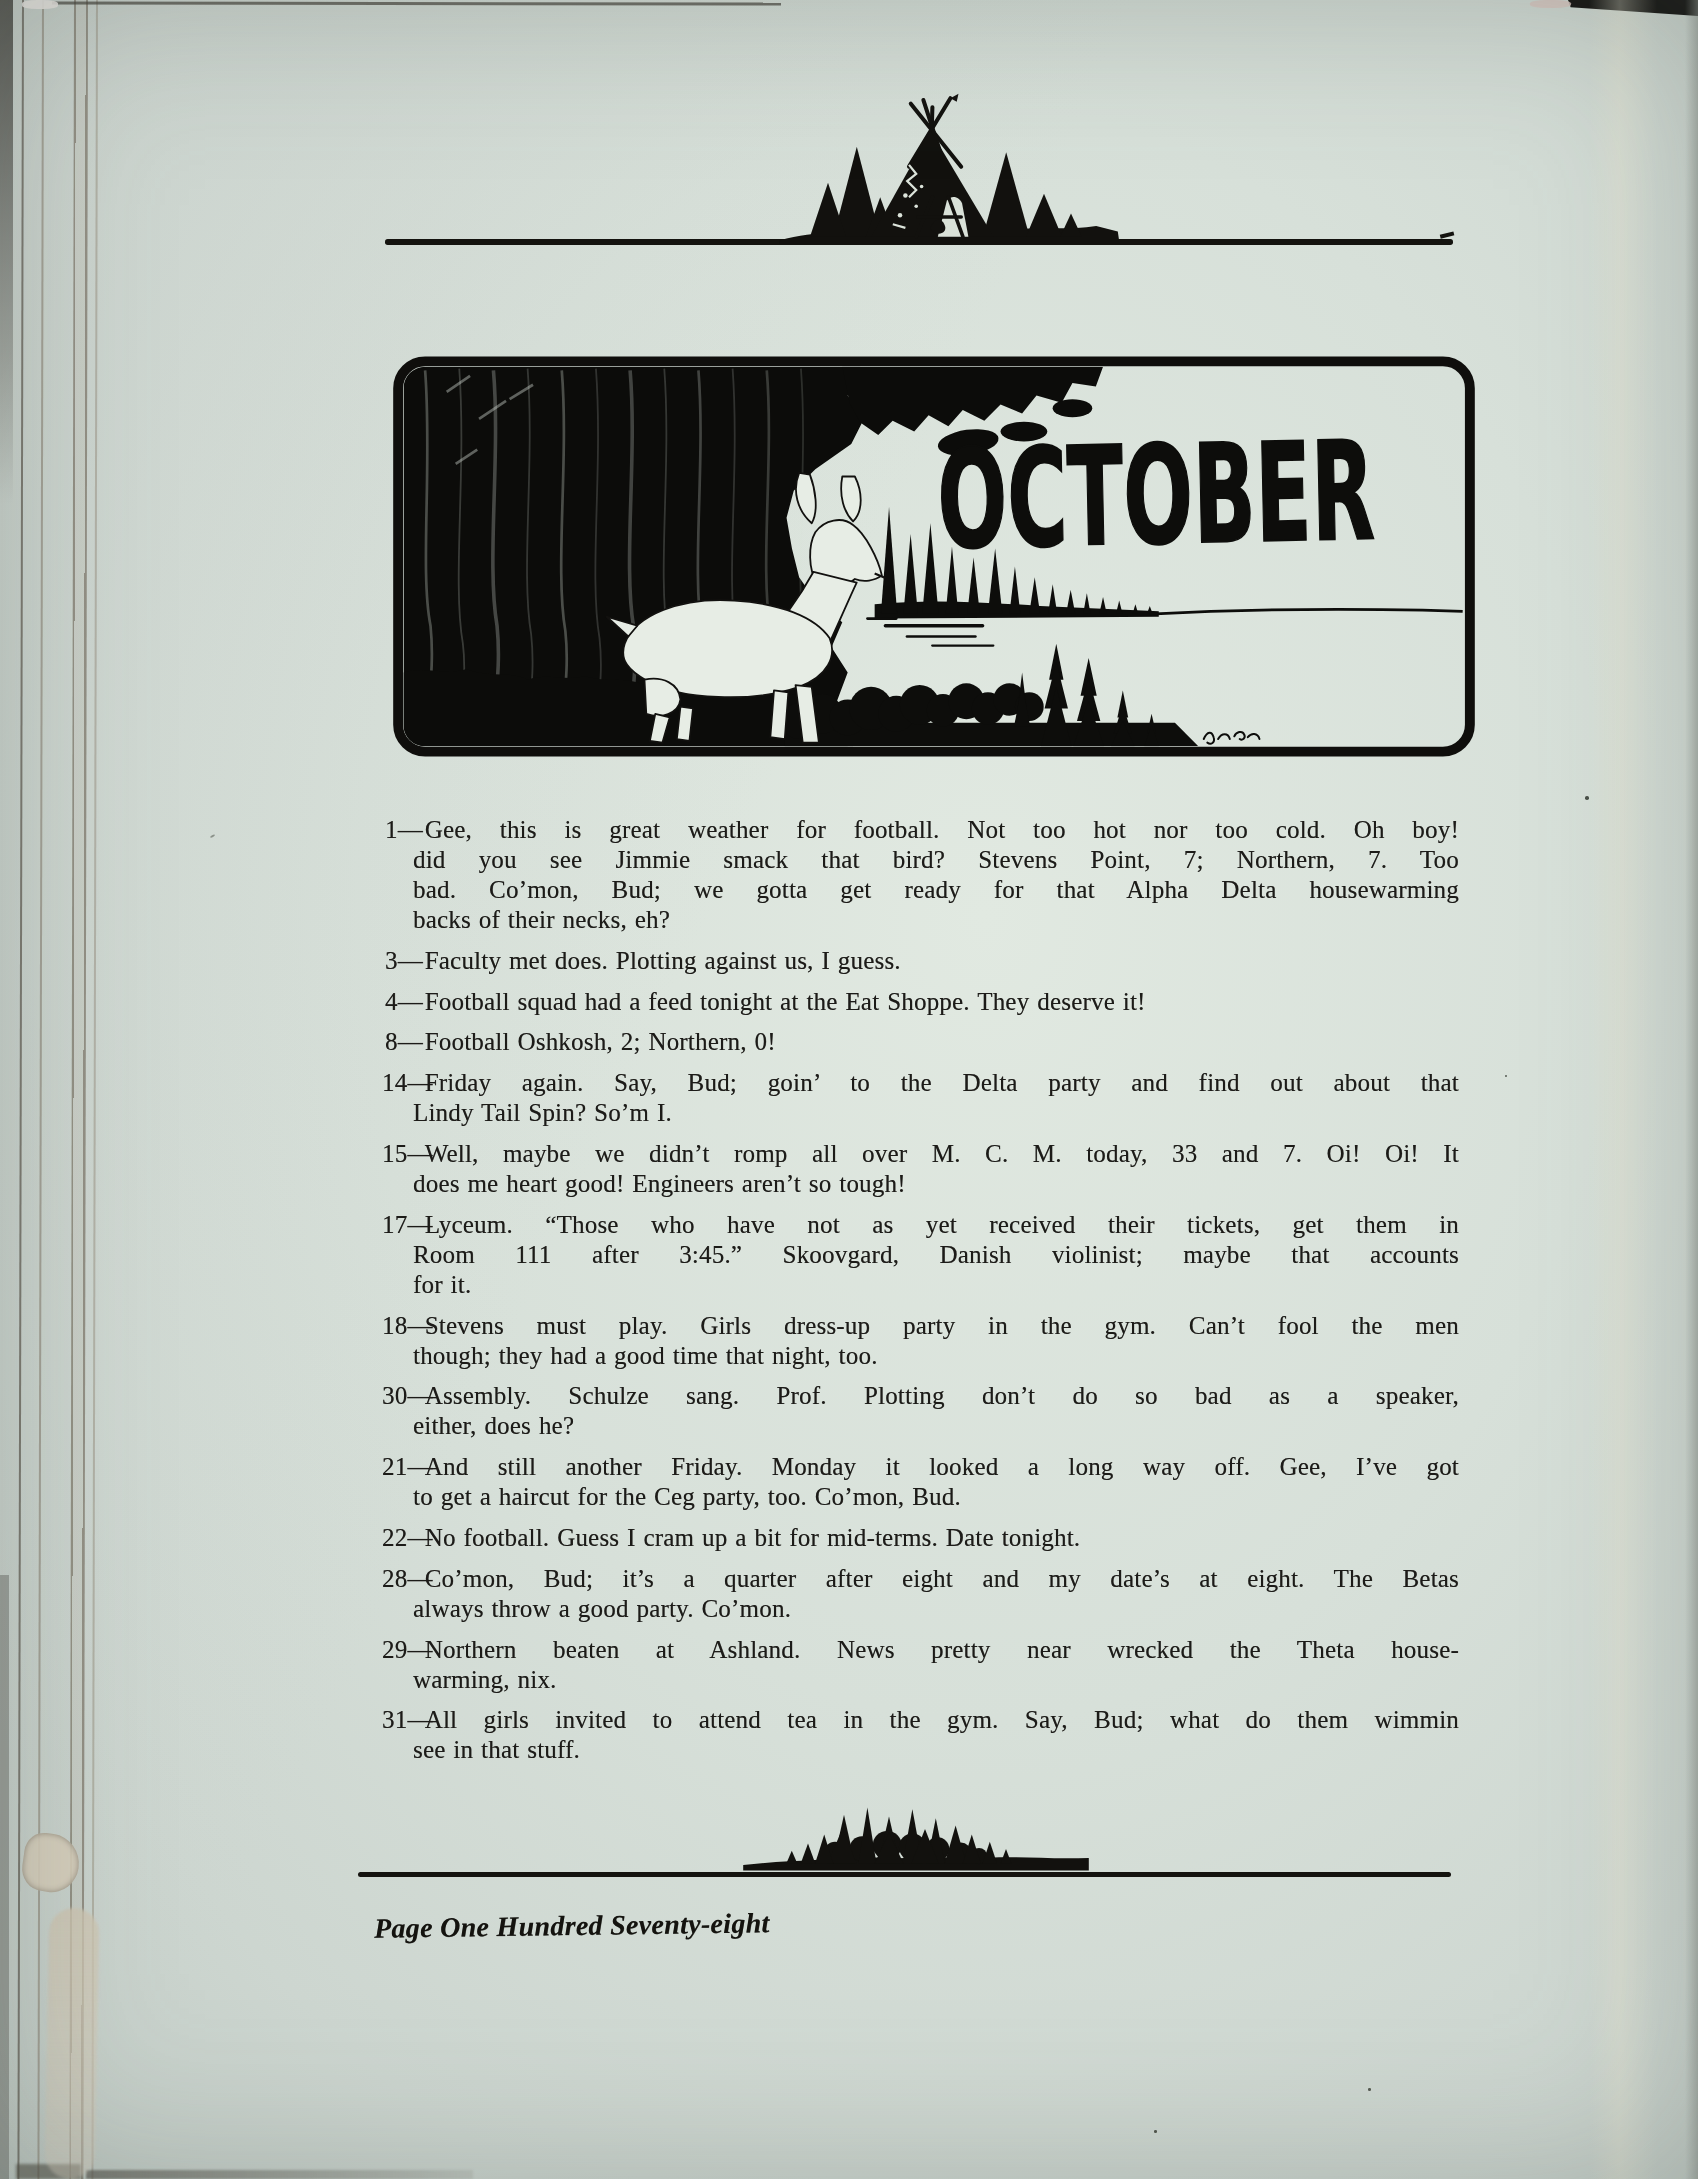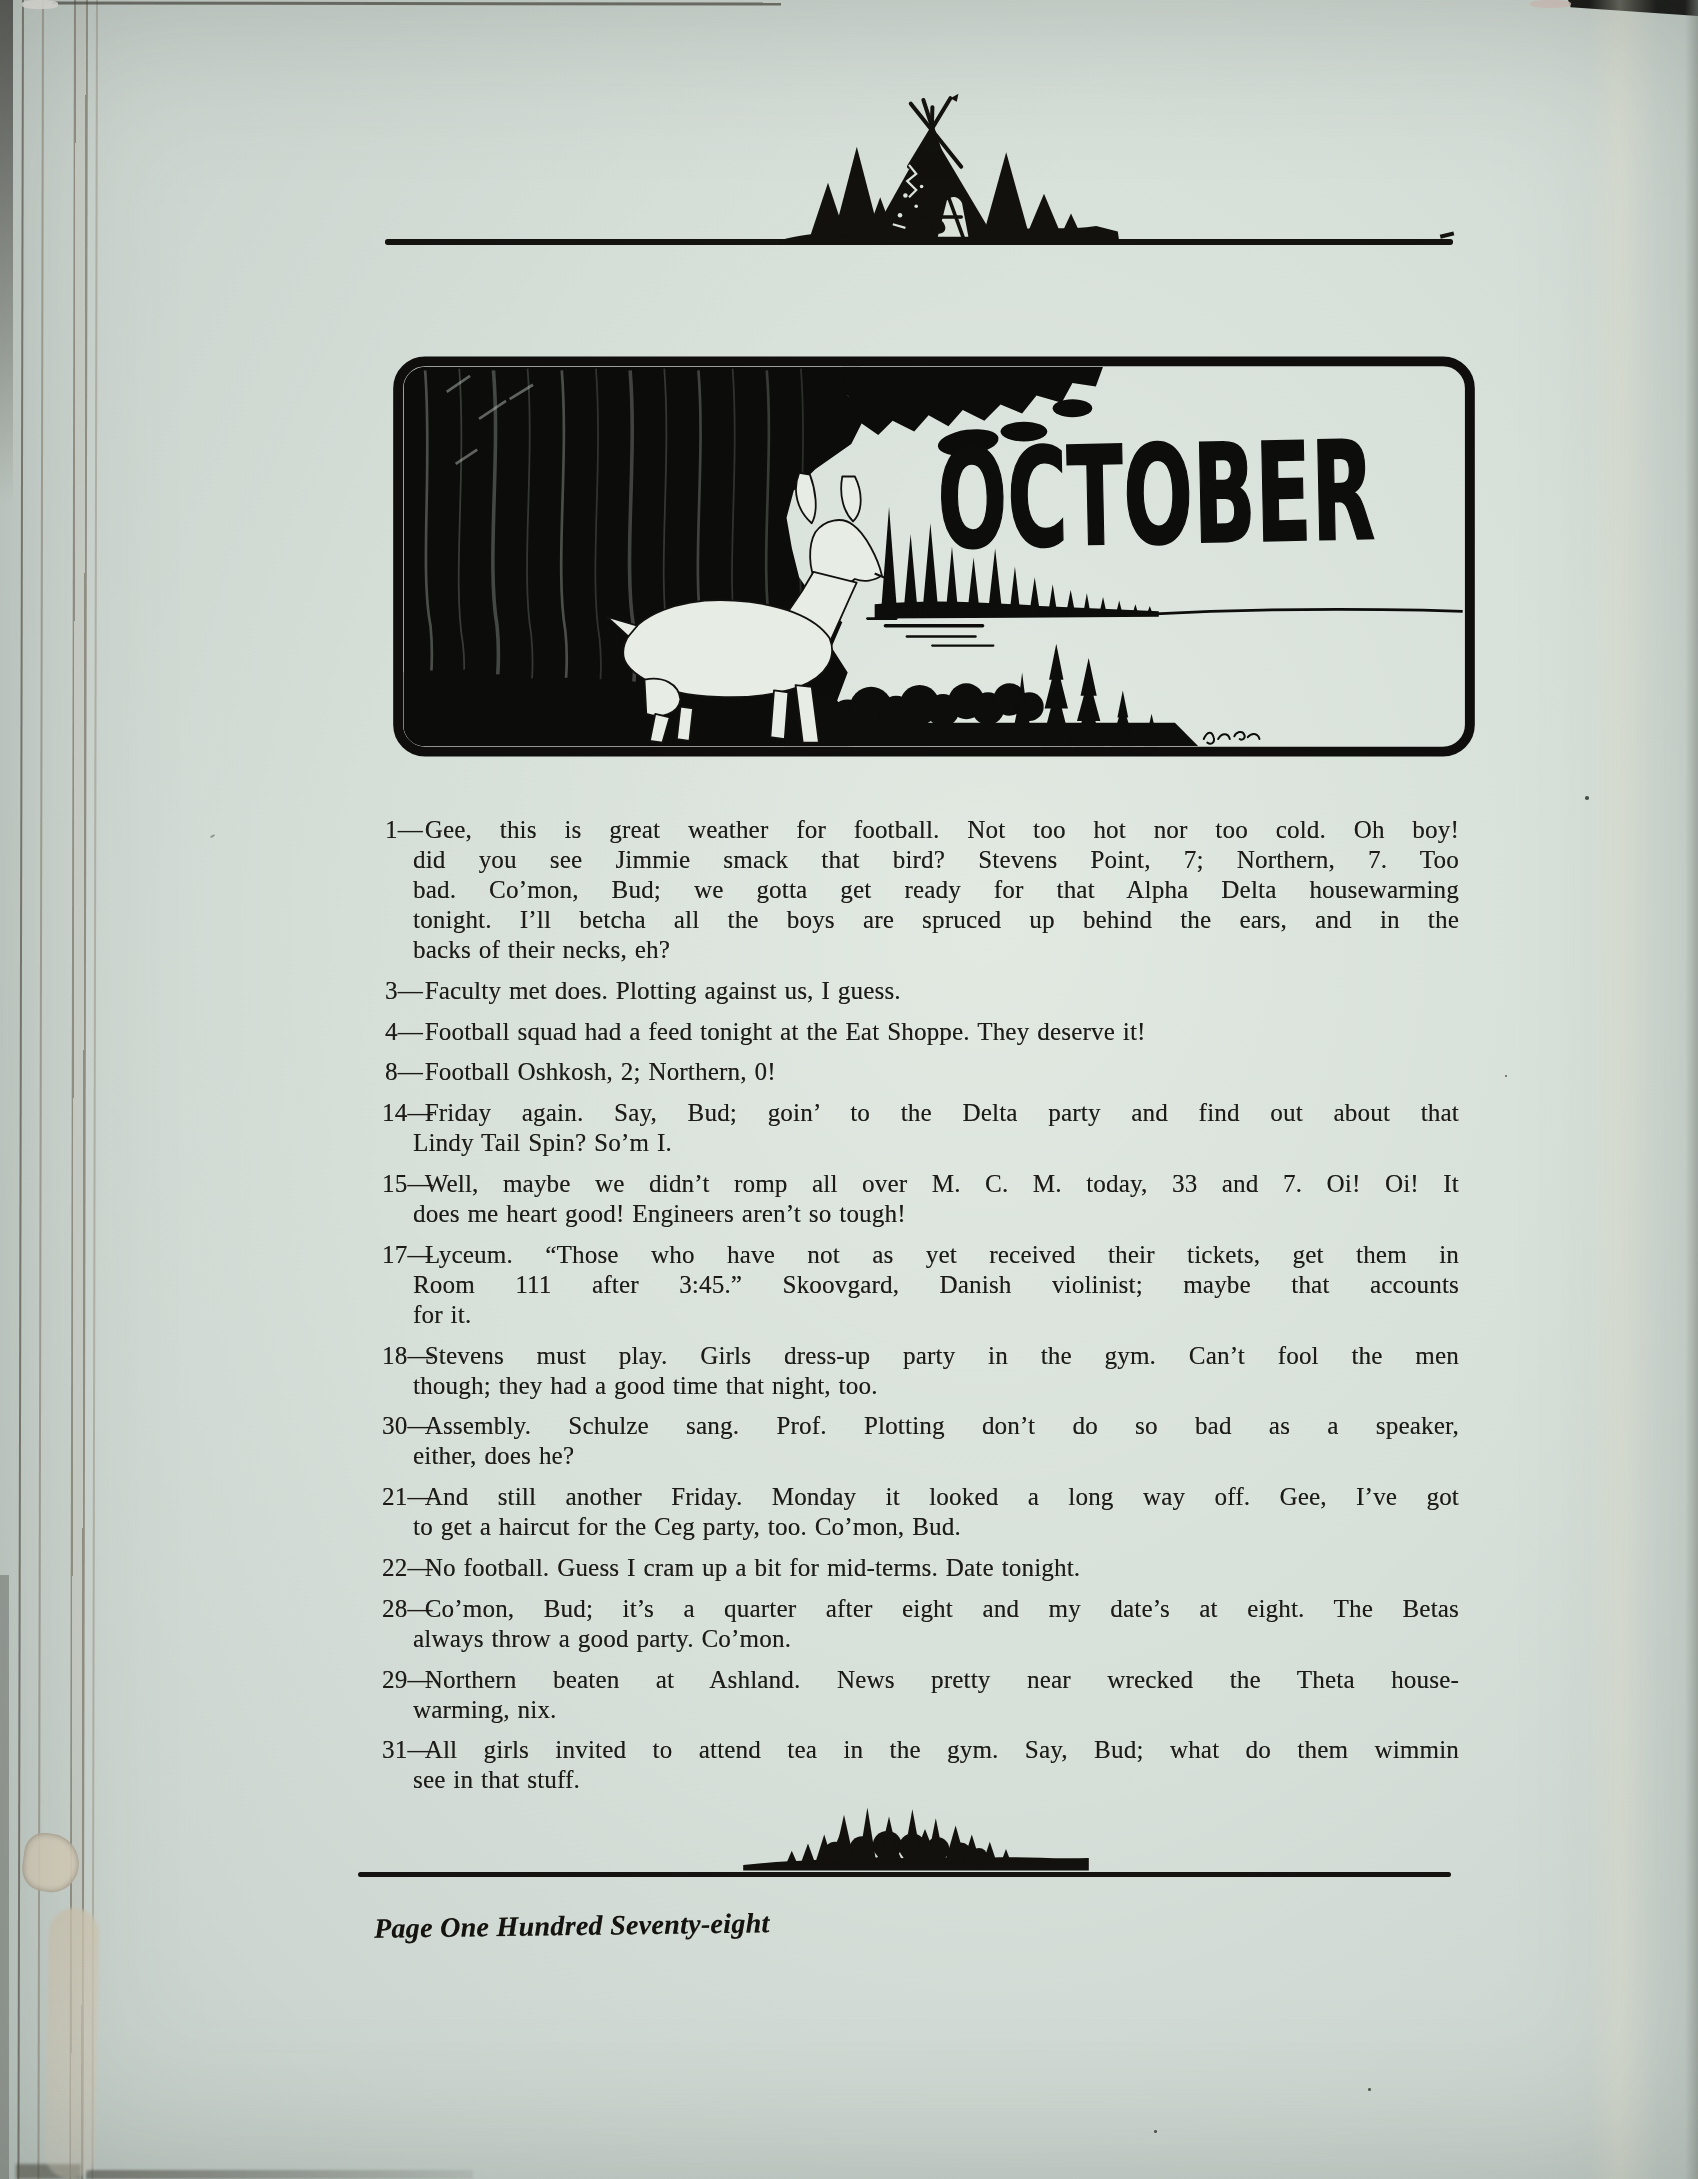--- a/index.html
+++ b/index.html
@@ -239,21 +239,20 @@
     <rect x="6" y="6" width="1192" height="434" rx="30" fill="none" stroke="#0f0e0c" stroke-width="11"></rect>
   </svg>
 
   <div class="entries">
     <div class="entry">
       <span class="day">1—</span>
       <span class="lines">
         <span class="line j">Gee, this is great weather for football.  Not too hot nor too cold.  Oh boy!</span>
         <span class="line j">did you see Jimmie smack that bird?  Stevens Point, 7; Northern, 7.  Too</span>
         <span class="line j">bad.  Co’mon, Bud; we gotta get ready for that Alpha Delta housewarming</span>
-        <span class="line j">tonight.  I’ll betcha all the boys are spruced up behind the ears, and in the</span>
         <span class="line last">backs of their necks, eh?</span>
       </span>
     </div>
     <div class="entry">
       <span class="day">3—</span>
       <span class="lines"><span class="line last">Faculty met does.  Plotting against us, I guess.</span></span>
     </div>
     <div class="entry">
       <span class="day">4—</span>
       <span class="lines"><span class="line last">Football squad had a feed tonight at the Eat Shoppe.  They deserve it!</span></span>

